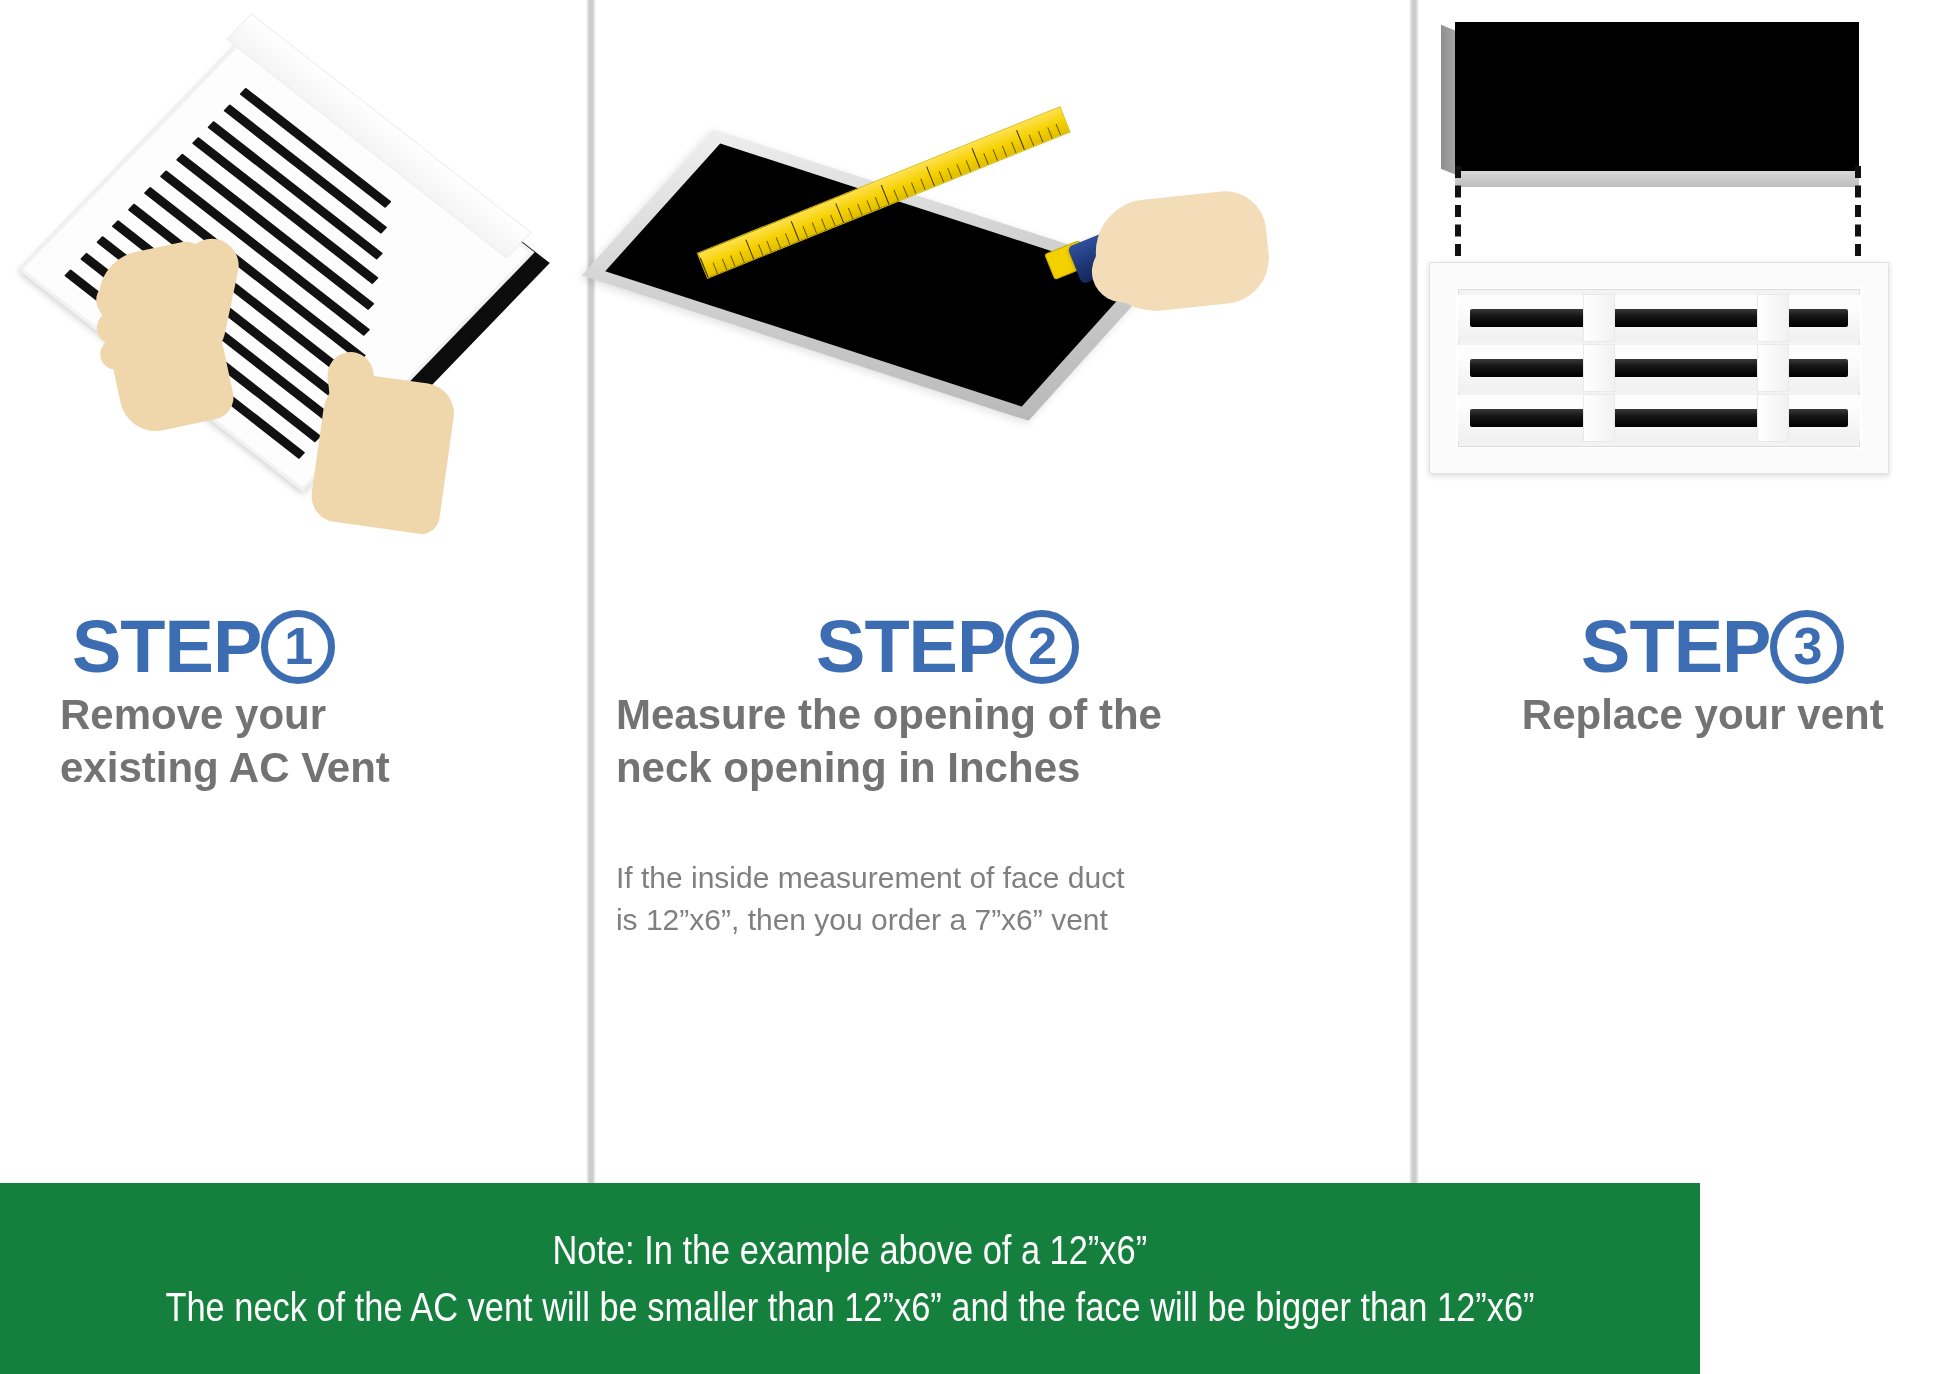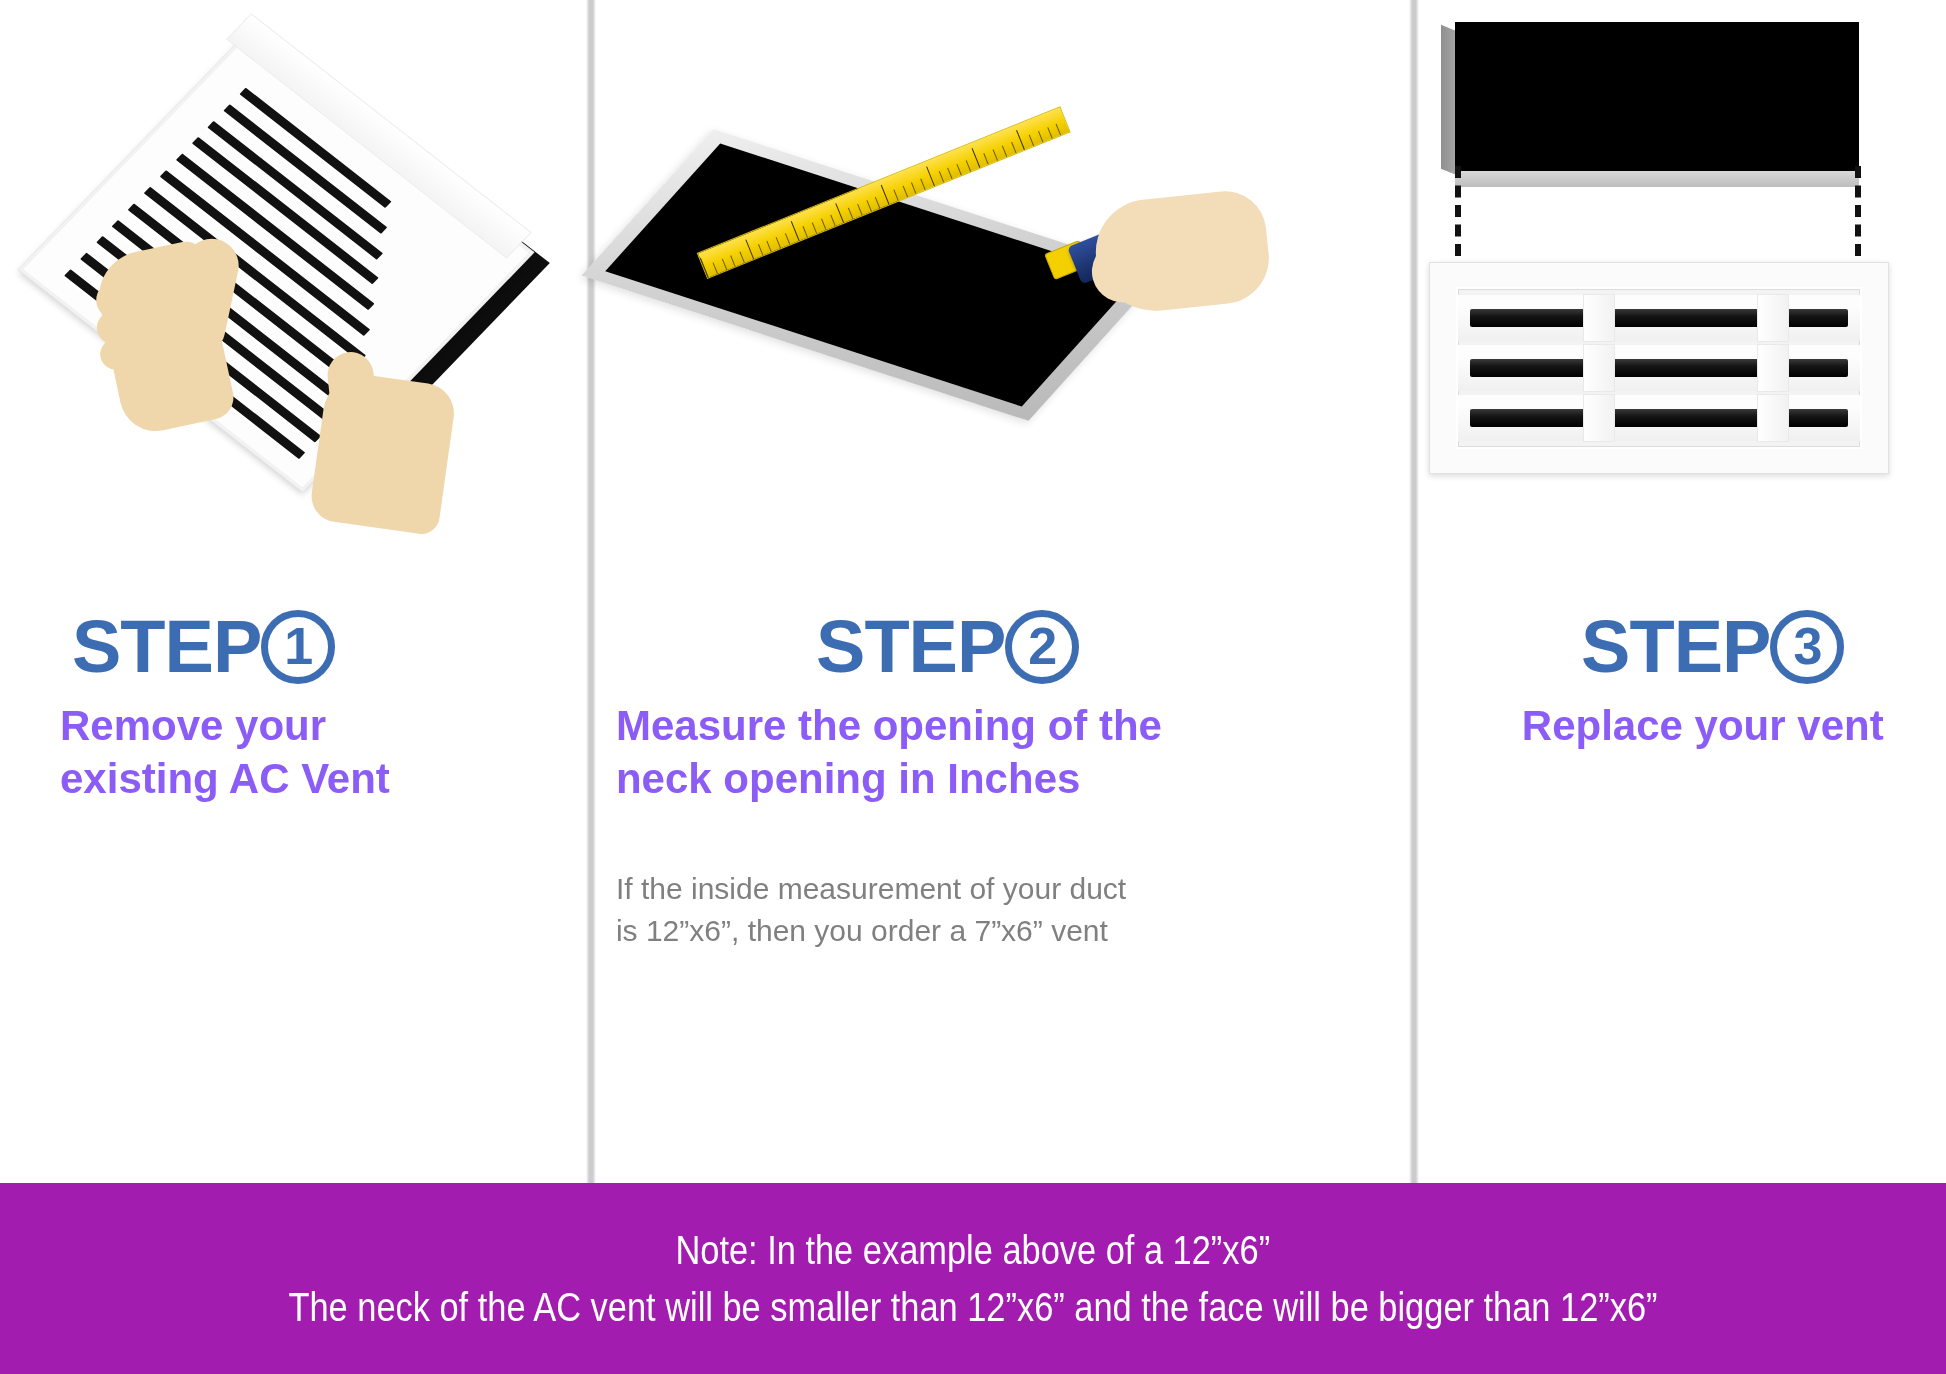--- a/index.html
+++ b/index.html
@@ -193,40 +193,40 @@
     display:flex;align-items:center;gap:0;
   }
   .step-word{display:inline-block;}
   .step-num{
     display:inline-flex;align-items:center;justify-content:center;
     width:74px;height:74px;border:7px solid #3c6cb2;border-radius:50%;
     font-size:52px;line-height:1;box-sizing:border-box;
     padding-bottom:3px;
   }
   .step-sub{
-    color:#8b5cf6;font-weight:bold;font-size:42px;line-height:1.26;
-    margin-top:16px;
+    color:#737373;font-weight:bold;font-size:42px;line-height:1.26;
+    margin-top:5px;
   }
   .step-note{
     color:#808080;font-size:30px;line-height:1.42;margin-top:62px;
   }
 
   
   .c1-text{padding-left:60px;}
   .c1-text .step-head{margin-left:12px;}
   .c2-text{padding-left:20px;text-align:left;}
   .c2-text .step-head{justify-content:center;padding-right:150px;}
   .c3-text{padding-left:20px;}
   .c3-text .step-head{justify-content:center;padding-left:20px;}
   .c3-text .step-sub{text-align:center;}
 
   
   .footer{
-    position:absolute;left:0;bottom:0;width:1946px;height:191px;
-    background:#a21caf;color:#ffffff;
+    position:absolute;left:0;bottom:0;width:1700px;height:191px;
+    background:#15803d;color:#ffffff;
     display:flex;flex-direction:column;align-items:center;justify-content:center;
     font-family:"Liberation Sans Narrow","Liberation Sans",sans-serif;
   }
   .footer-line{
     font-size:40px;line-height:1.42;white-space:nowrap;
     transform:scaleX(.86);transform-origin:center;
   }
 </style>
 </head>
 <body>
@@ -345,21 +345,21 @@
       <div class="textblock c2-text">
         <div class="step-head">
           <span class="step-word">STEP</span>
           <span class="step-num">2</span>
         </div>
         <div class="step-sub">
           <div>Measure the opening of the</div>
           <div>neck opening in Inches</div>
         </div>
         <div class="step-note">
-          <div>If the inside measurement of your duct</div>
+          <div>If the inside measurement of face duct</div>
           <div>is 12”x6”, then you order a 7”x6” vent</div>
         </div>
       </div>
     </div>
 
     <div class="divider">
         <i></i>
       </div>
 
     <div class="col col-3">

